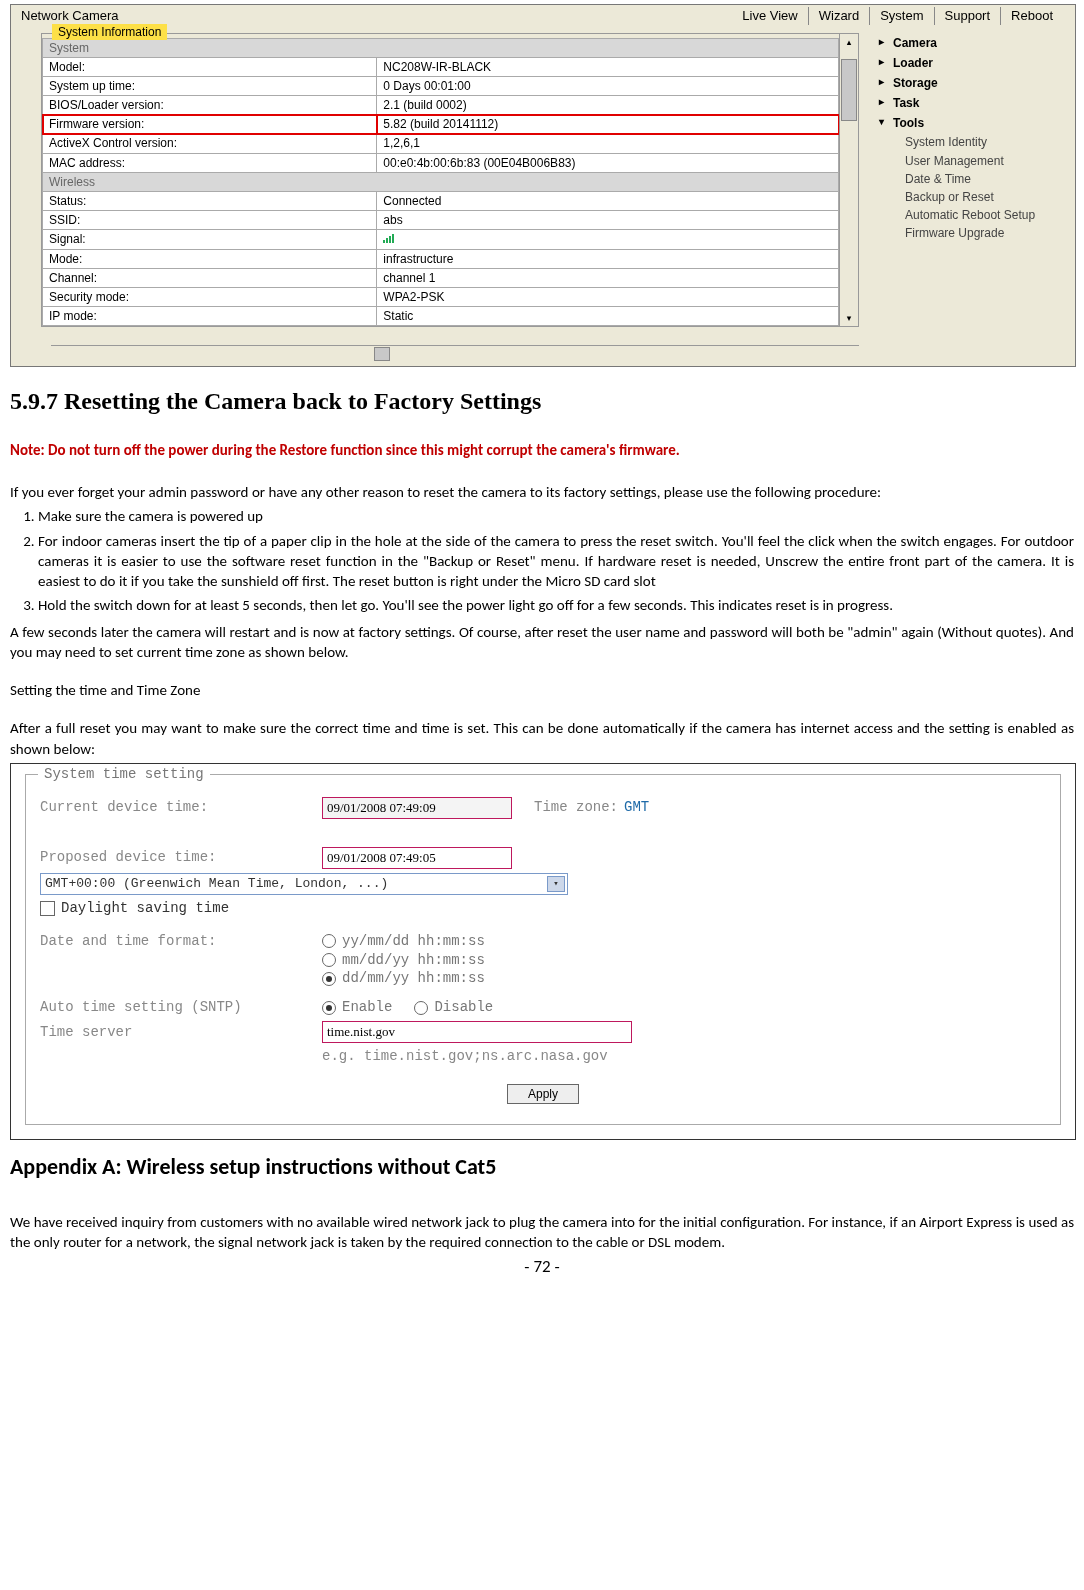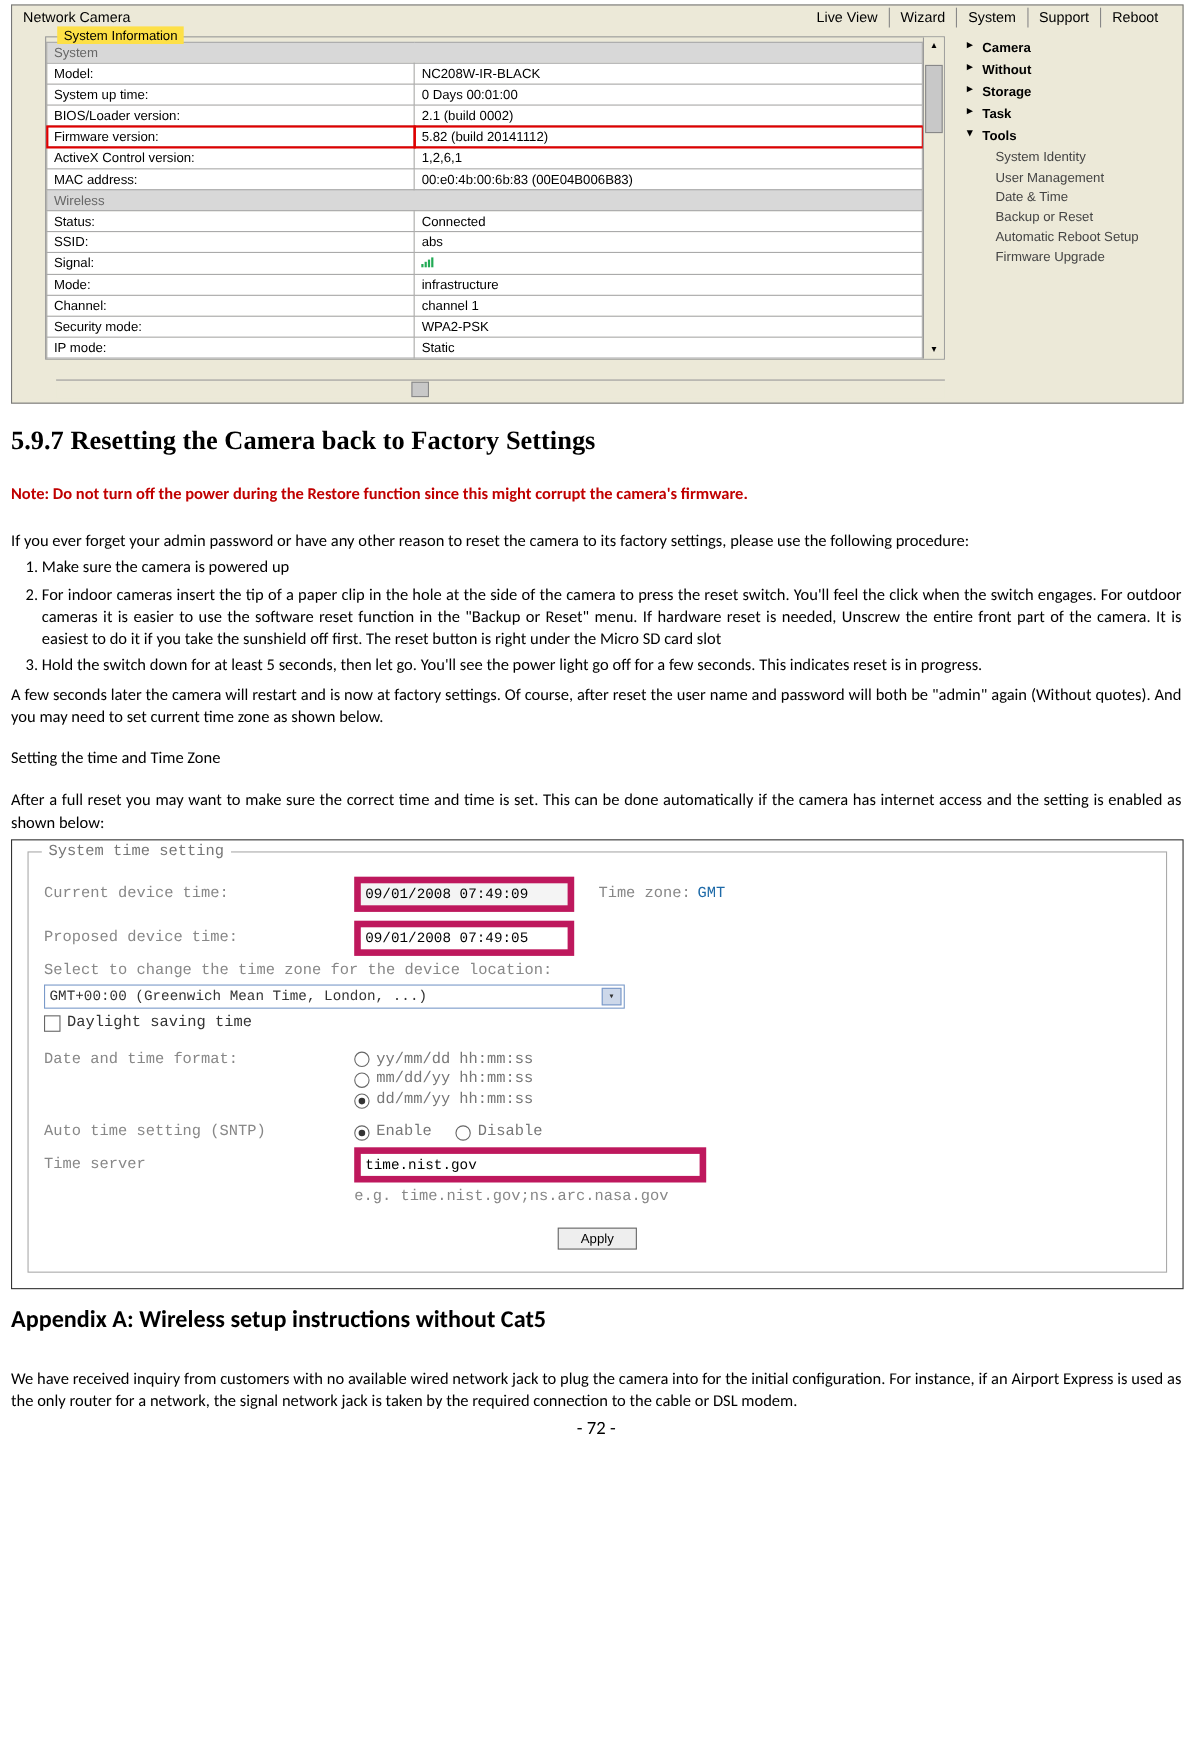--- a/index.html
+++ b/index.html
@@ -30,21 +30,21 @@
 .warning{color:#c00000;font-weight:700;margin:0 0 22px;font-size:15px}
 p.body{margin:0 0 4px}
 ol.steps{margin:0 0 6px;padding-left:28px}
 ol.steps li{margin-bottom:4px;text-align:justify}
 .just{text-align:justify}
 .screenshot2{border:1px solid #333;background:#fff;width:100%;margin:3px 0 12px;font-family:'Courier New',monospace;font-size:14px;color:#333}
 .ss2-fieldset{border:1px solid #aaa;margin:10px 14px 14px;padding:18px 14px 14px;position:relative}
 .ss2-fieldset .legend2{position:absolute;top:-10px;left:12px;background:#fff;padding:0 6px;color:#777}
 .ss2-row{display:flex;align-items:center;margin:4px 0;gap:22px}
 .ss2-lbl{width:260px;color:#888}
-.ss2-input{border:6px solid #be185d;padding:0 4px;height:20px;font-family:Liberation Mono, monospace;font-size:13px;background:#fff}
+.ss2-input{border:1px solid #be185d;padding:0 4px;height:20px;font-family:Liberation Serif, serif;font-size:13px;background:#fff}
 .ss2-input.ro{background:#f4f4f4}
 .ss2-tz{color:#1e6aa8;margin-left:6px}
 .ss2-select{border:1px solid #7a9ac9;height:20px;width:520px;display:flex;align-items:center;justify-content:space-between;padding:0 2px 0 4px;font-size:13px;margin:3px 0}
 .ss2-select .dd{width:16px;height:14px;background:#cdd8ea;border:1px solid #7a9ac9;display:flex;align-items:center;justify-content:center;font-size:9px}
 .ss2-check{display:flex;align-items:center;gap:6px;margin:4px 0 14px}
 .ss2-check .box{width:13px;height:13px;border:1px solid #666}
 .ss2-radio{display:flex;align-items:center;gap:6px;color:#777}
 .ss2-radio .r{width:12px;height:12px;border:1px solid #666;border-radius:50%;display:flex;align-items:center;justify-content:center}
 .ss2-radio .r.sel::after{content:"";width:6px;height:6px;background:#333;border-radius:50%}
 .ss2-apply{border:1px solid #666;background:#eee;padding:2px 20px;font-family:Tahoma,Arial,sans-serif;font-size:12px;margin:18px auto 6px;display:block;width:fit-content}
@@ -145,21 +145,21 @@
             <div style="font-size:9px">▾</div>
           </div>
         </div>
       </div>
       <div class="ss1-hscroll">
           <div class="hthumb"></div>
         </div>
     </div>
     <div class="ss1-sidebar">
       <div class="top-item">Camera</div>
-      <div class="top-item">Without</div>
+      <div class="top-item">Loader</div>
       <div class="top-item">Storage</div>
       <div class="top-item">Task</div>
       <div class="top-item open">Tools</div>
       <div class="sub">System Identity</div>
       <div class="sub">User Management</div>
       <div class="sub">Date &amp; Time</div>
       <div class="sub">Backup or Reset</div>
       <div class="sub">Automatic Reboot Setup</div>
       <div class="sub">Firmware Upgrade</div>
     </div>
@@ -181,25 +181,24 @@
 <div class="screenshot2">
   <div class="ss2-fieldset">
     <div class="legend2">System time setting</div>
 
     <div class="ss2-row">
       <div class="ss2-lbl">Current device time:</div>
       <input class="ss2-input ro" style="width: 180px;" readonly="" value="09/01/2008 07:49:09">
       <span style="color:#888"><span>Time zone:</span><span class="ss2-tz">GMT</span></span>
     </div>
 
-    <div class="ss2-row" style="margin-top:8px">
+    <div class="ss2-row" style="margin-top:28px">
       <div class="ss2-lbl">Proposed device time:</div>
       <input class="ss2-input" style="width: 180px;" value="09/01/2008 07:49:05">
     </div>
-    <div style="color:#888;margin:2px 0">Select to change the time zone for the device location:</div>
     <div class="ss2-select">
       <span>GMT+00:00 (Greenwich Mean Time, London, ...)</span>
       <span class="dd">▾</span>
     </div>
     <div class="ss2-check">
       <span class="box"></span>
       <span>Daylight saving time</span>
     </div>
 
     <div class="ss2-row" style="align-items:flex-start">

